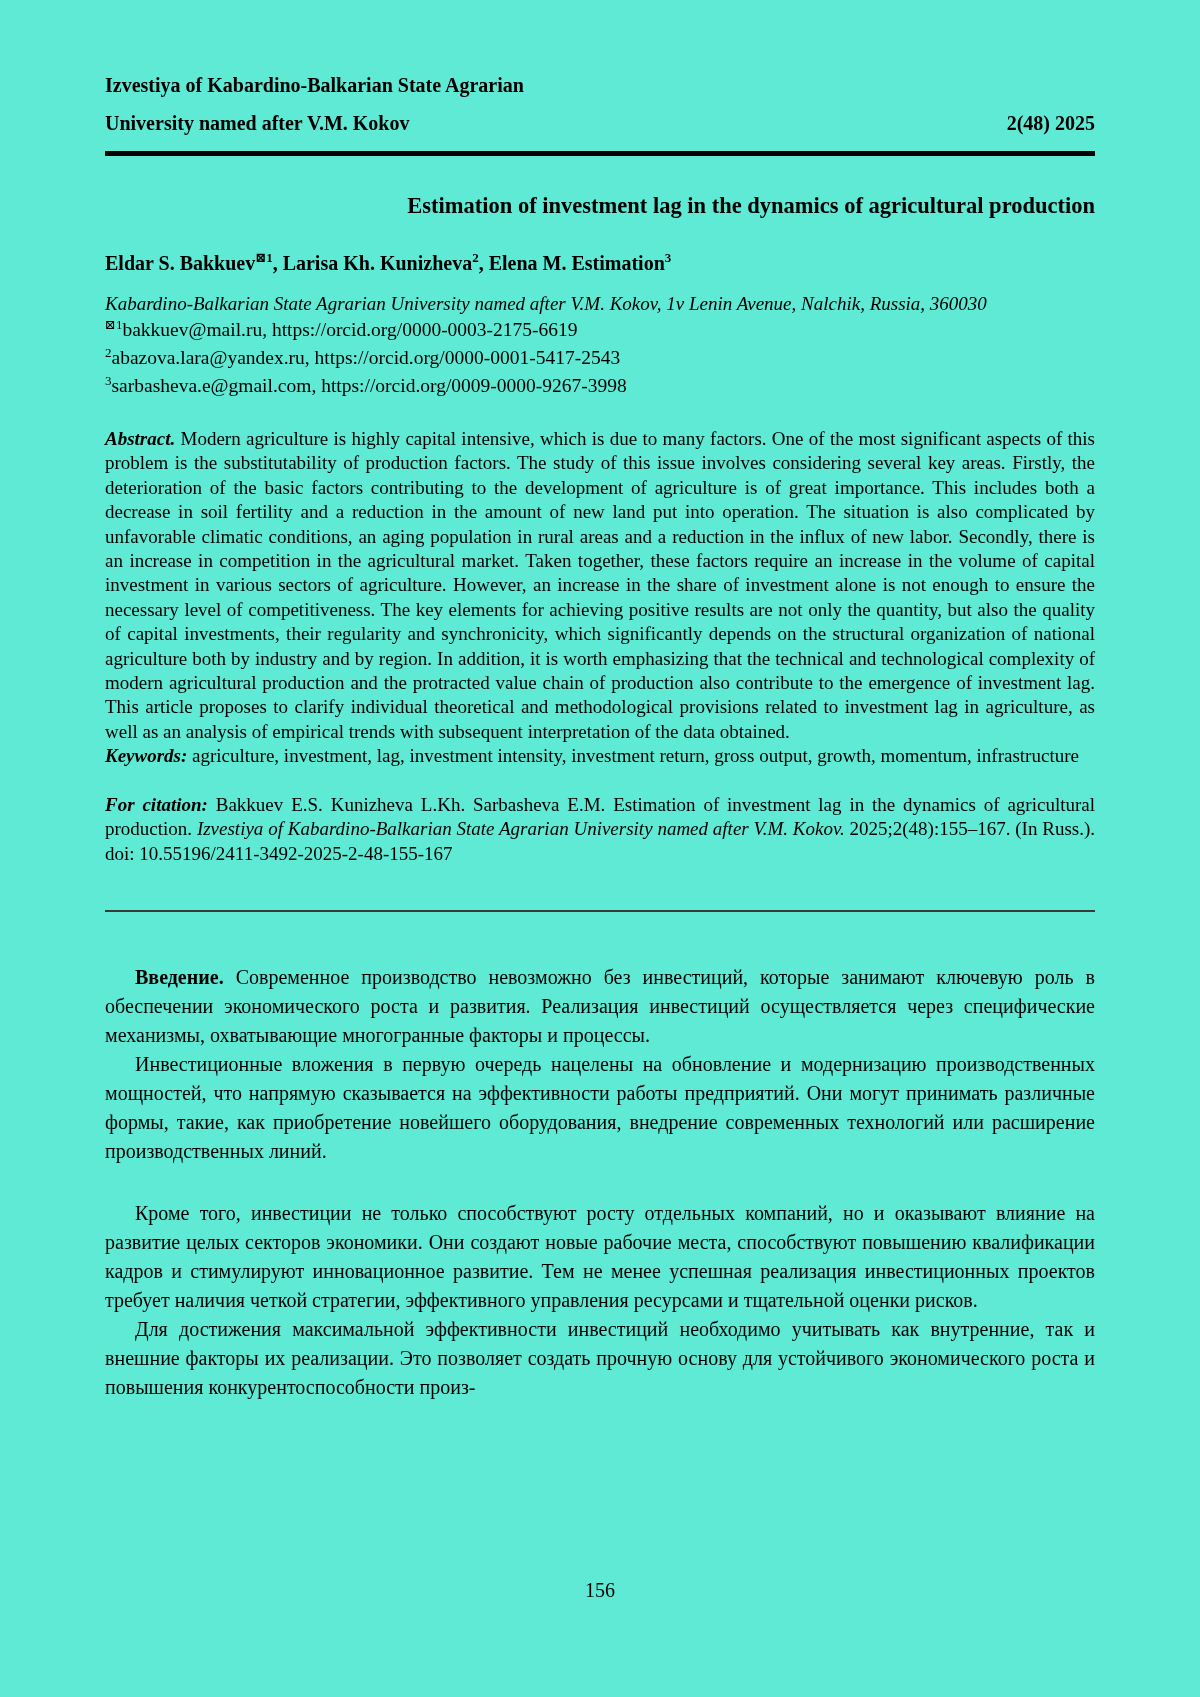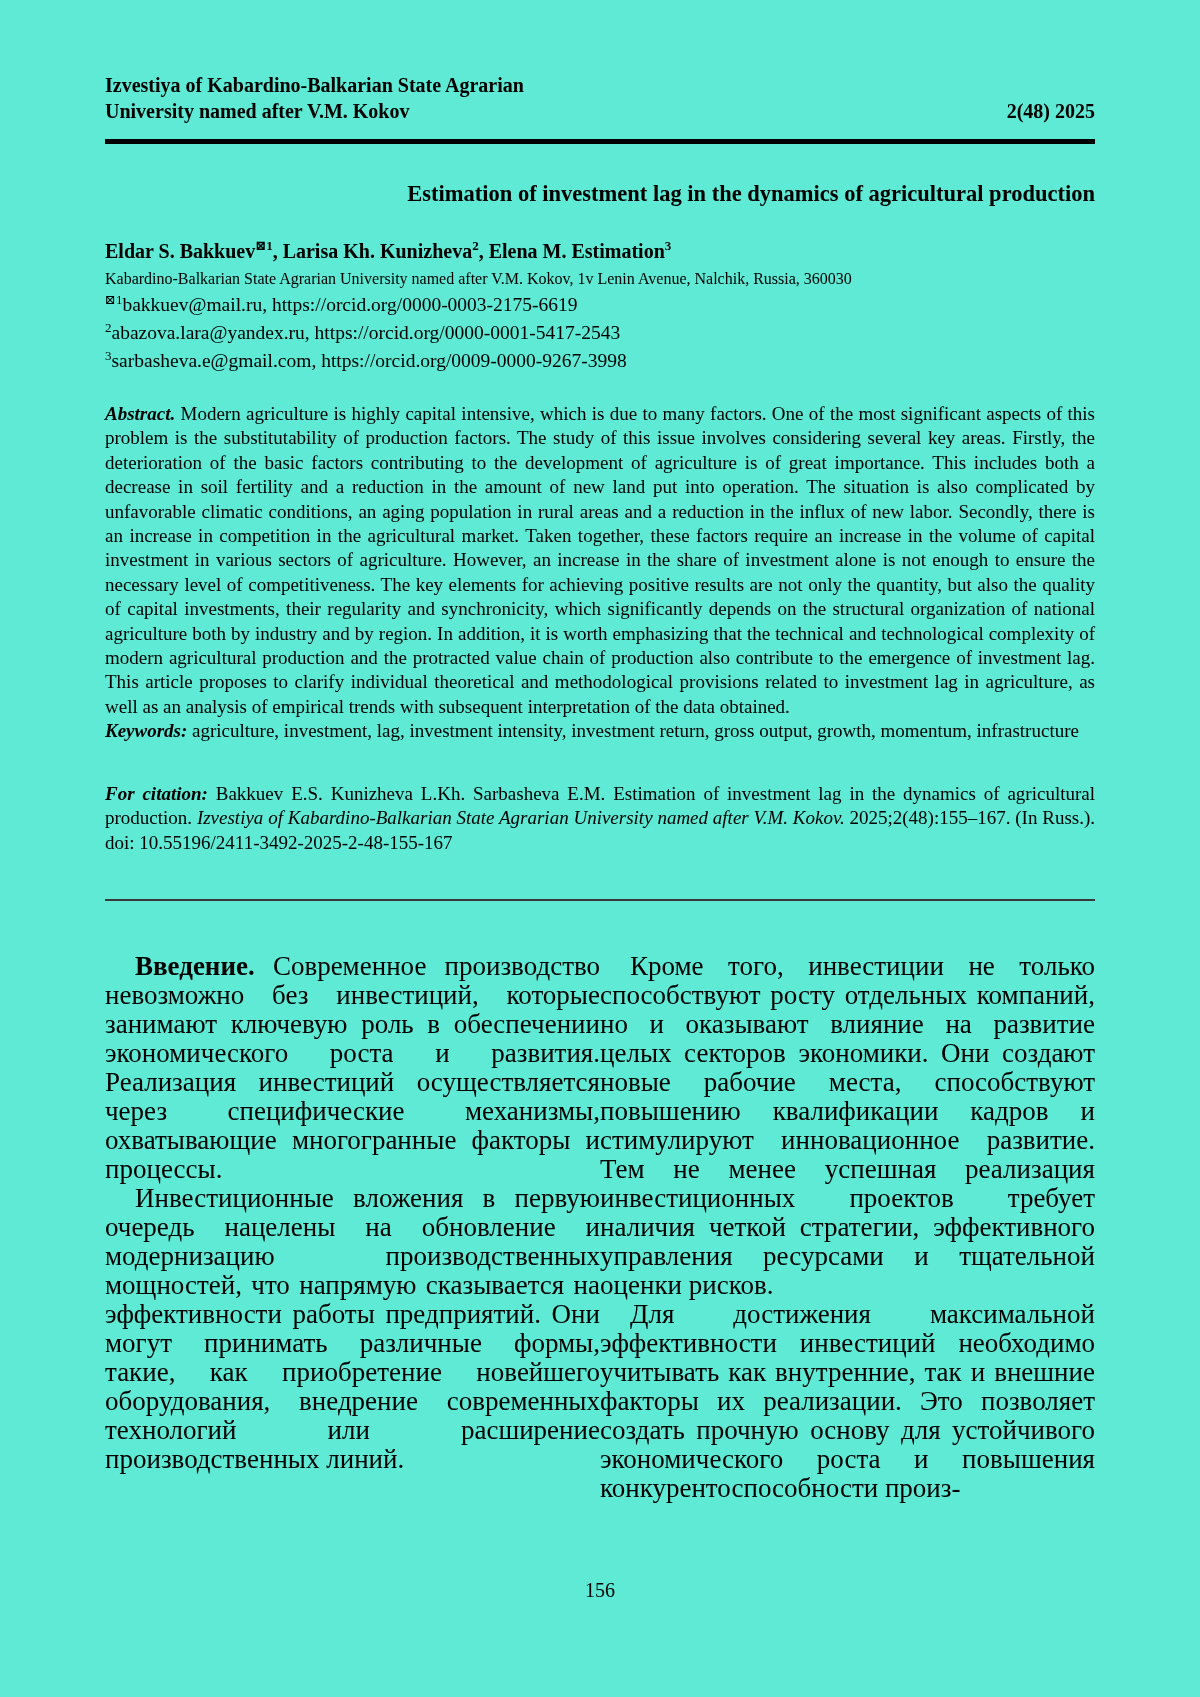--- a/index.html
+++ b/index.html
@@ -11,39 +11,39 @@
     background: #5eead4;
     color: #000000;
     font-family: "Liberation Serif", "DejaVu Serif", serif;
     box-sizing: border-box;
     padding: 72px 105px 0 105px;
     overflow: hidden;
   }
   .jline1 { font-weight: bold; font-size: 20px; line-height: 26px; }
   .jrow {
     display: flex; justify-content: space-between; align-items: flex-end;
-    font-weight: bold; font-size: 20px; line-height: 26px; margin-top: 0;
+    font-weight: bold; font-size: 20px; line-height: 26px; margin-top: 12px;
   }
   .thick-rule { height: 5px; background: #000; margin-top: 15px; }
   .article-type { font-size: 19px; margin-top: 27px; }
   .paper-title { font-size: 22.5px; font-weight: bold; text-align: right; margin: 37px 0 0 0; }
   .authors { font-size: 20px; font-weight: bold; margin-top: 31px; line-height: 26px; }
   sup { font-size: 13px; line-height: 0; }
-  .affiliation { font-size: 16px; line-height: 25px; margin-top: 2px; }
+  .affiliation { font-size: 19px; line-height: 25px; margin-top: 15px; font-style: italic; }
   .contact { font-size: 19.5px; line-height: 28px; }
   .para { text-align: justify; font-size: 19px; line-height: 24.4px; margin: 0; }
   .abstract { margin-top: 27px; }
   .keywords { }
-  .citation { margin-top: 38px; }
+  .citation { margin-top: 24px; }
   .bi { font-weight: bold; font-style: italic; }
   .it { font-style: italic; }
   .thin-rule { height: 2px; background: #3a3a3a; margin-top: 44px; }
   .columns {
-    display: flex; margin-top: 51px;
-    font-size: 27px; line-height: 29px; text-align: justify;
+    display: flex; gap: 33px; margin-top: 51px;
+    font-size: 20px; line-height: 29px; text-align: justify; flex-direction: column;
   }
   .col { flex: 1; }
   .col p { margin: 0; text-indent: 30px; }
   .lead { font-weight: bold; }
   .footer {
     position: absolute; left: 0; right: 0; bottom: 95px;
     text-align: center; font-size: 20px;
   }
 </style>
 </head>

